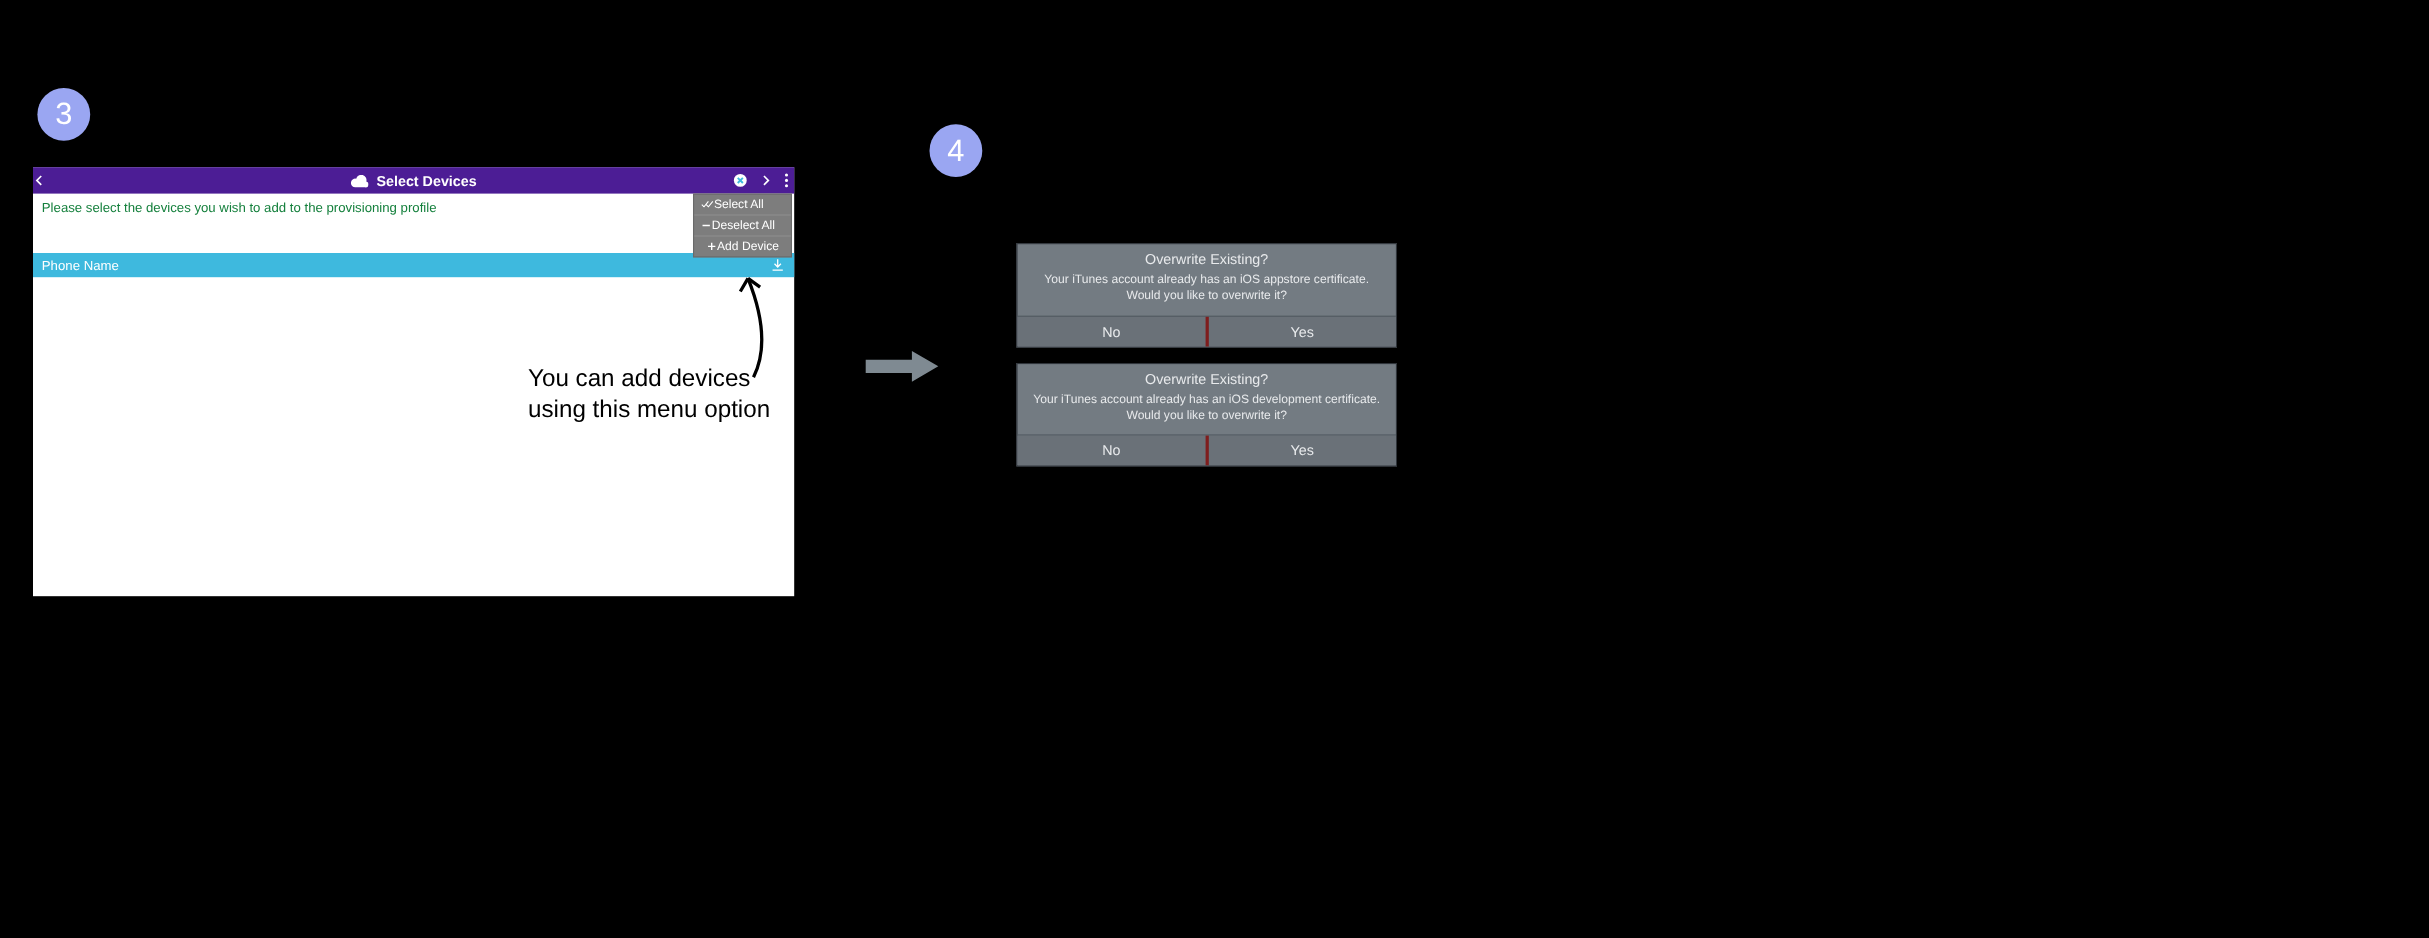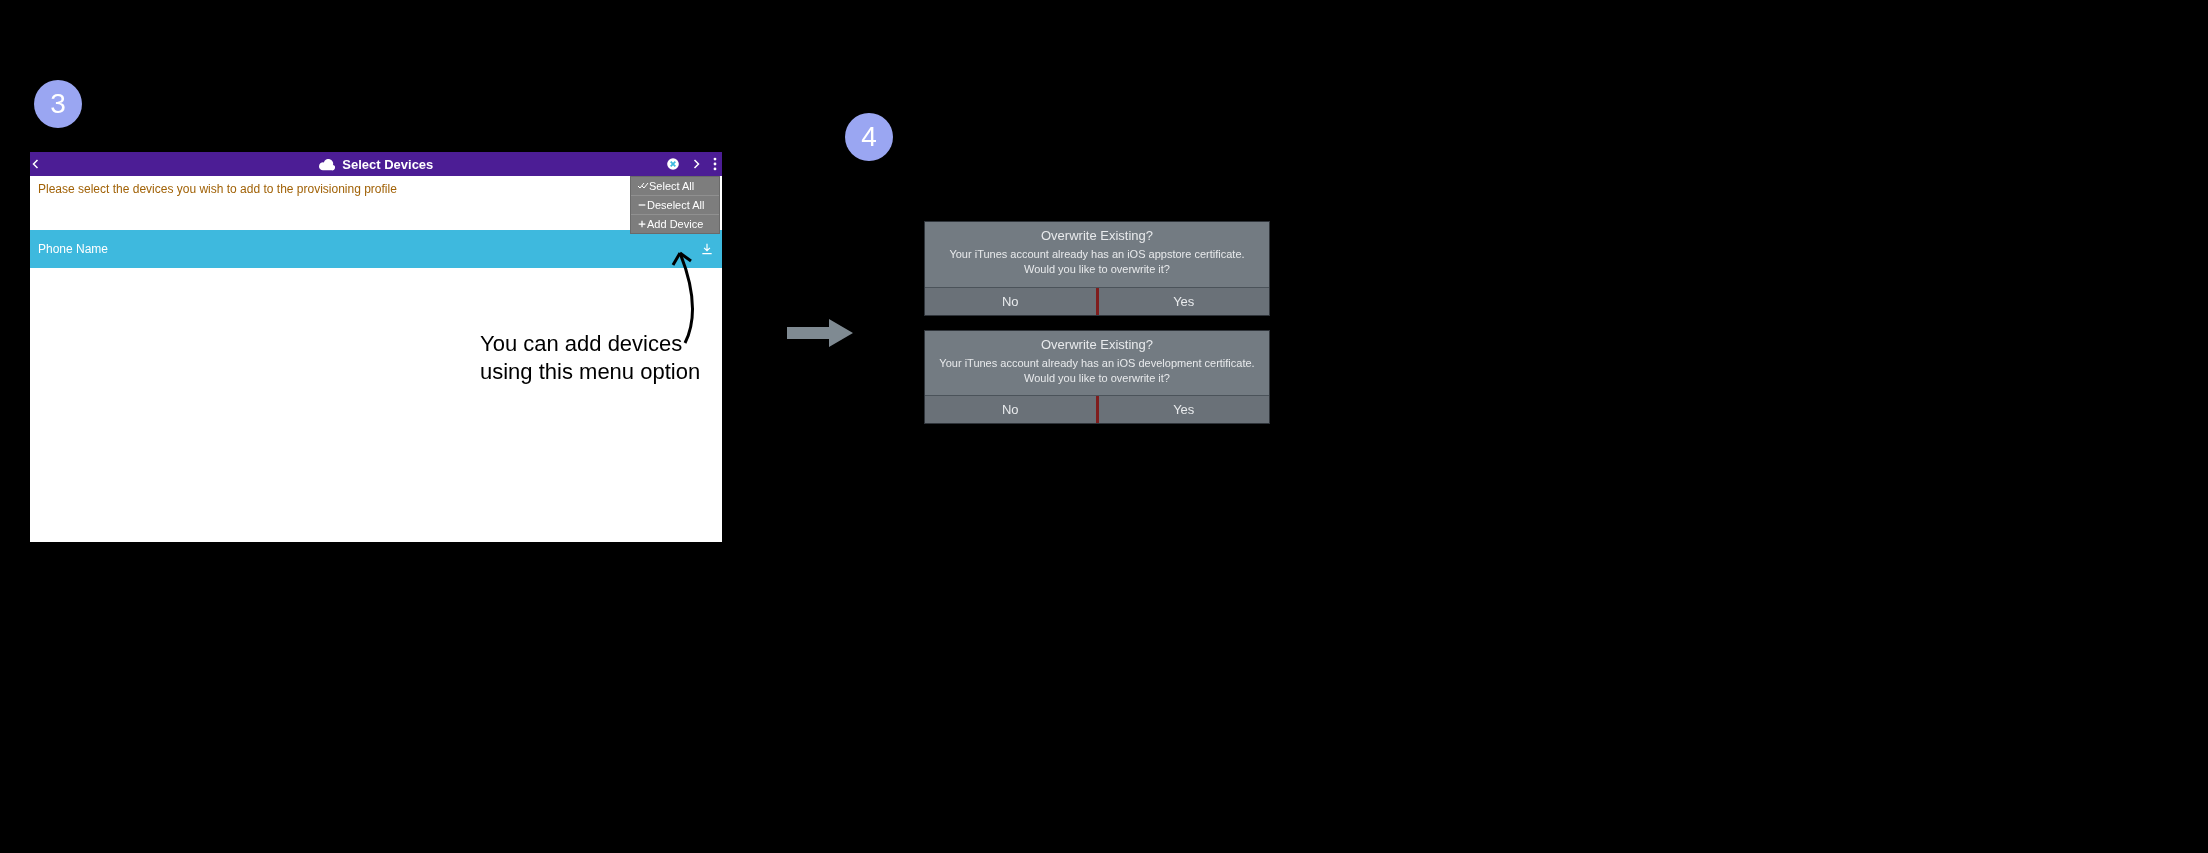--- a/index.html
+++ b/index.html
@@ -64,26 +64,26 @@
   .panel3 .titlebar .actions {
     position: absolute;
     right: 4px;
     display: flex;
     align-items: center;
     gap: 10px;
   }
   .panel3 .instruction {
     padding: 6px 8px;
     font-size: 12px;
-    color: #a16207;
+    color: #15803d;
   }
   .panel3 .row-header {
     background: #3eb9de;
     color: #fff;
-    height: 38px;
+    height: 22px;
     display: flex;
     align-items: center;
     padding: 0 8px;
     font-size: 12px;
     margin-top: 28px;
     position: relative;
   }
   .panel3 .row-header .refresh {
     position: absolute;
     right: 8px;
@@ -99,21 +99,21 @@
     border: 1px solid #6a6a6a;
   }
   .panel3 .menu .menu-item {
     display: flex;
     align-items: center;
     gap: 0;
     padding: 3px 6px;
     border-bottom: 1px solid rgba(255,255,255,0.15);
     cursor: pointer;
   }
-  .panel3 .menu .menu-item:last-child { border-bottom: none; }
+  .panel3 .menu .menu-item:last-child { border-bottom: none; justify-content: center; }
 
   
   .arrow3 {
     position: absolute;
     left: 645px;
     top: 243px;
     width: 120px;
     height: 120px;
     pointer-events: none;
   }

